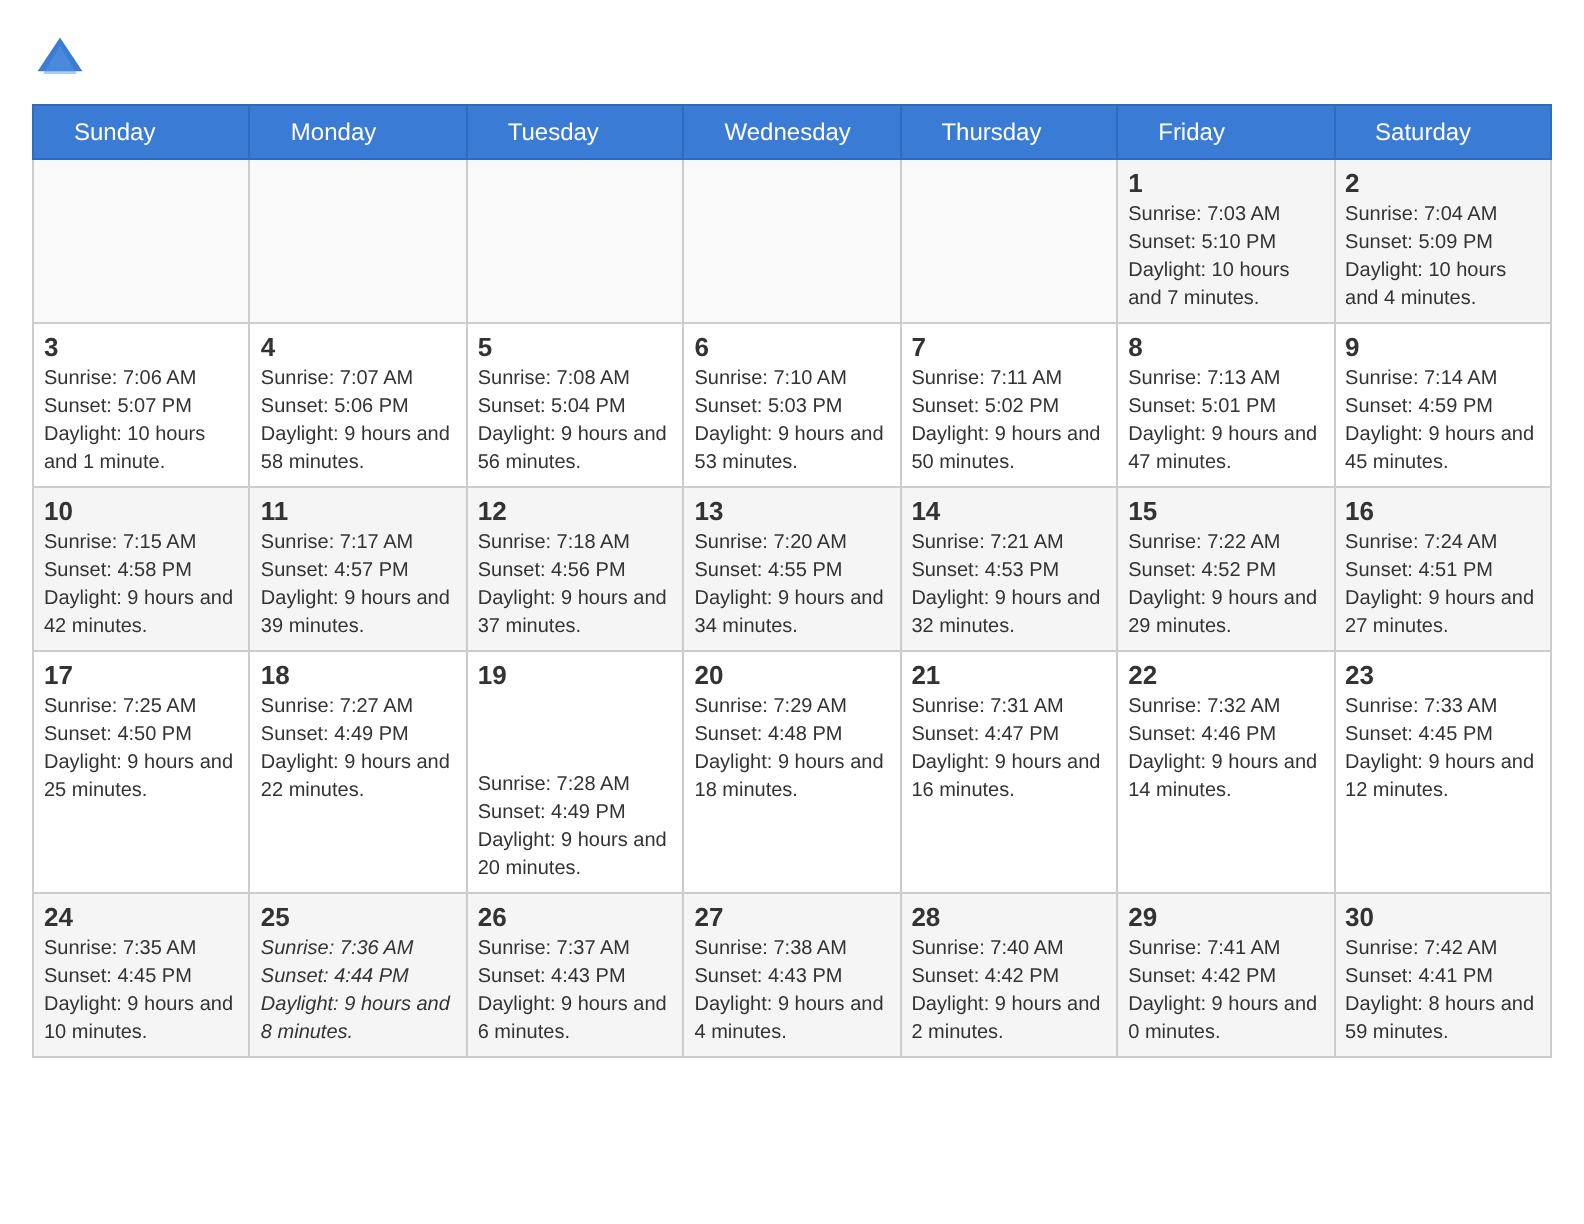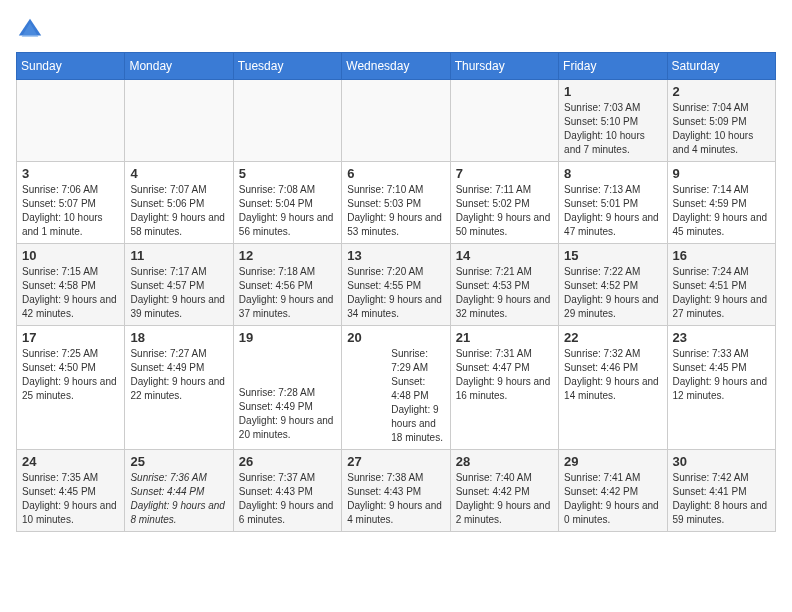--- a/index.html
+++ b/index.html
@@ -45,21 +45,21 @@
       color: #555;
     }
     .calendar {
       width: 100%;
       border-collapse: collapse;
       font-size: 11px;
     }
     .calendar thead th {
       background: #3a7bd5;
       color: #fff;
-      padding: 6px 4px;
+      padding: 6px 20px;
       text-align: left;
       font-size: 12px;
       font-weight: normal;
       border: 1px solid #2e6abf;
     }
     .calendar tbody td {
       border: 1px solid #ccc;
       vertical-align: top;
       padding: 4px 5px;
       width: 108px;
@@ -242,21 +242,21 @@
 Daylight: 9 hours and 22 minutes.</div>
         </td>
         <td>
           <span class="day-number">19</span>
           <div class="day-info" style="white-space: pre-line; margin-top: 41px;">Sunrise: 7:28 AM
 Sunset: 4:49 PM
 Daylight: 9 hours and 20 minutes.</div>
         </td>
         <td>
           <span class="day-number">20</span>
-          <div class="day-info" style="white-space: pre-line; margin-left: 44px;">Sunrise: 7:29 AM
+          <div class="day-info" style="white-space: pre-line;">Sunrise: 7:29 AM
 Sunset: 4:48 PM
 Daylight: 9 hours and 18 minutes.</div>
         </td>
         <td>
           <span class="day-number">21</span>
           <div class="day-info" style="white-space: pre-line;">Sunrise: 7:31 AM
 Sunset: 4:47 PM
 Daylight: 9 hours and 16 minutes.</div>
         </td>
         <td>

